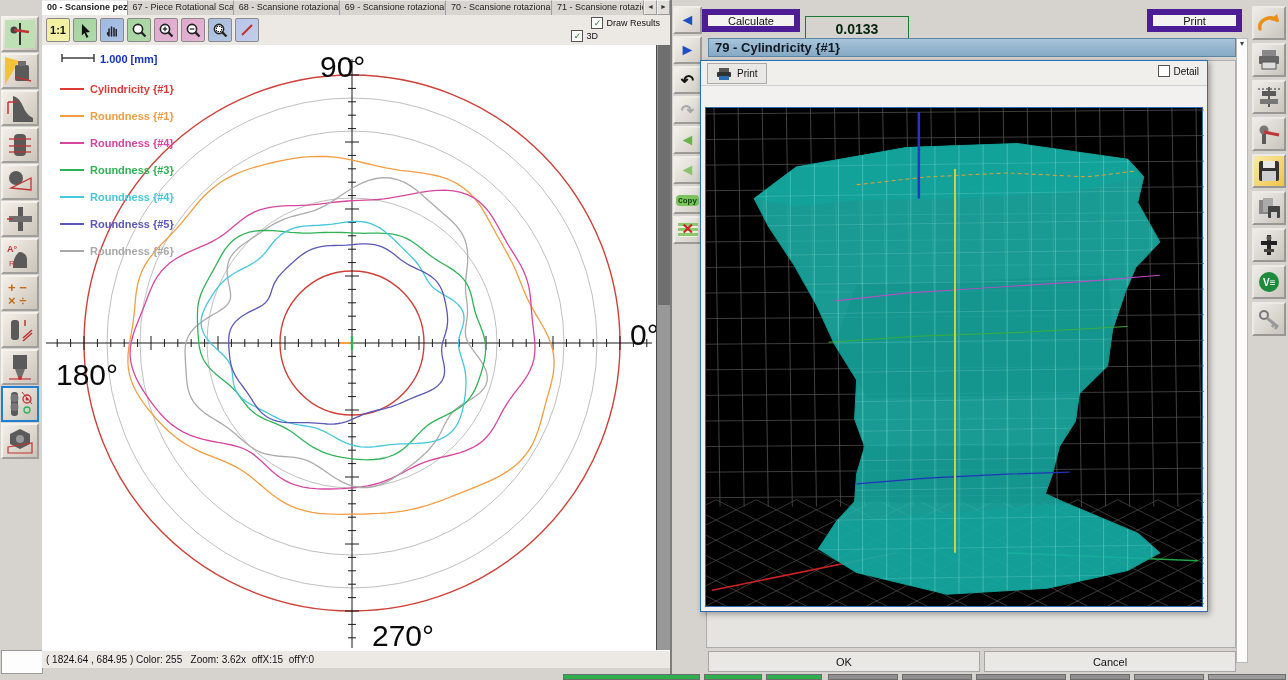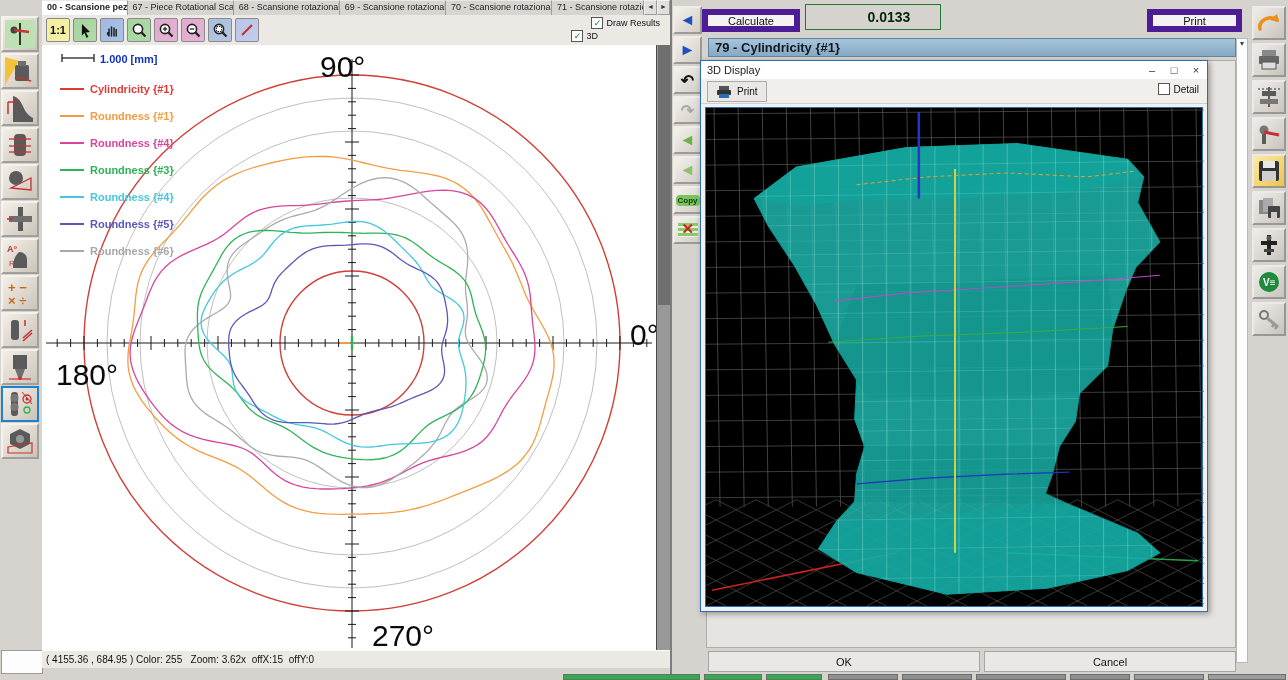--- a/index.html
+++ b/index.html
@@ -372,21 +372,21 @@
             <span style="color:#a8a8a8">Roundness {#6}</span>
           </div>
         </div>
     </div>
   </div>
   <div class="abs" id="plot-vscroll">
       <div class="thumb"></div>
     </div>
 
   <div class="abs" id="status-corner"></div>
-  <div class="abs" id="status-bar"><span>( 4155.36 , 684.95 ) Color: 255   Zoom: 3.62x  offX:15  offY:0</span></div>
+  <div class="abs" id="status-bar"><span>( 1824.64 , 684.95 ) Color: 255   Zoom: 3.62x  offX:15  offY:0</span></div>
 
   <div class="abs" id="divider"></div>
 
   <div class="abs" id="mid-toolbar">
       <div class="mid-btn">
         <span style="color:#1e4fc2">◄</span>
       </div>
       <div class="mid-btn">
         <span style="color:#1e4fc2">►</span>
       </div>
@@ -396,50 +396,43 @@
       <div class="mid-btn">
         <span style="color:#a8a8a8">↷</span>
       </div>
       <div class="mid-btn">
         <span style="color:#6ab24b">◄</span>
       </div>
       <div class="mid-btn">
         <span style="color:#8ac26b">◄</span>
       </div>
       <div class="mid-btn">
-        <span style="font-size:8px;background:#7cc35c;border-radius:4px;padding:1px 2px;color:#0d3d0d;font-weight:bold;">Copy</span>
+        <span style="font-size:8px;background:#7cc35c;border-radius:4px;padding:1px 2px;color:#0d3d0d;font-weight:bold;font-family:Liberation Mono, monospace;">Copy</span>
       </div>
       <div class="mid-btn">
         <span style="position:relative;display:inline-block;width:20px;height:14px;background:repeating-linear-gradient(#8cc96c 0 3px,#e8f4e0 3px 5px);">
           <span style="position:absolute;left:4px;top:-3px;color:#cc2222;font-size:15px;font-weight:bold;">✕</span>
         </span>
       </div>
     </div>
 
   <div class="abs winbtn" style="left:702px;top:9px;width:98px;height:23px;">Calculate</div>
-  <div class="abs" id="result-box" style="left:805px;top:4px;width:102px;height:24px;padding-left:32px;">0.0133</div>
+  <div class="abs" id="result-box" style="left:805px;top:16px;width:102px;height:24px;">0.0133</div>
   <div class="abs winbtn" style="left:1147px;top:9px;width:95px;height:23px;">Print</div>
 
   <div class="abs" id="feature-dropdown" style="left:708px;top:38px;width:528px;height:19px;">79 - Cylindricity {#1}</div>
   <div class="abs" id="chevron-col" style="left:1236px;top:38px;width:12px;height:625px;">
       <span>▾</span>
     </div>
 
   <div class="abs" id="right-panel-bg" style="left:706px;top:60px;width:530px;height:588px;"></div>
   <div class="abs footer-btn" style="left:708px;top:651px;width:272px;height:21px;">OK</div>
   <div class="abs footer-btn" style="left:984px;top:651px;width:252px;height:21px;">Cancel</div>
 
   <div class="abs" id="dialog-3d">
-    <div id="dlg-title">
-      <span>3D Display</span>
-      <span style="flex:1;"></span>
-      <span class="dlg-ctrl">–</span>
-      <span class="dlg-ctrl">□</span>
-      <span class="dlg-ctrl">×</span>
-    </div>
     <div id="dlg-toolbar">
       <div id="dlg-print">
         <svg width="16" height="14" style="margin-right:5px;">
             <rect x="3" y="1" width="10" height="4" fill="#555"></rect>
             <rect x="1" y="5" width="14" height="5" rx="1" fill="#333"></rect>
             <rect x="3" y="9" width="10" height="4" fill="#2a6db5"></rect>
           </svg>
         <span>Print</span>
       </div>
       <div id="dlg-detail" class="cb-row" style="font-size:10px;">

